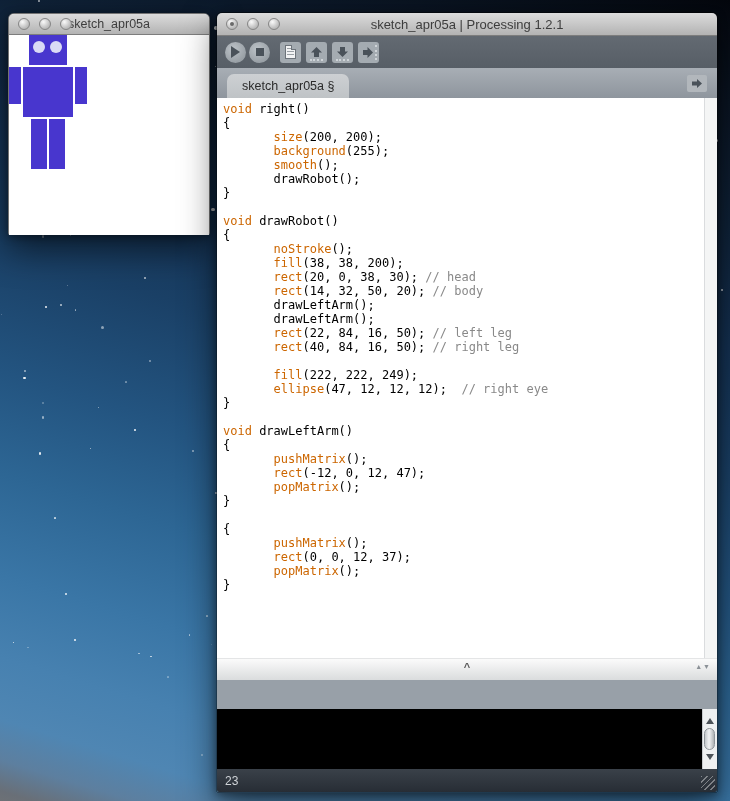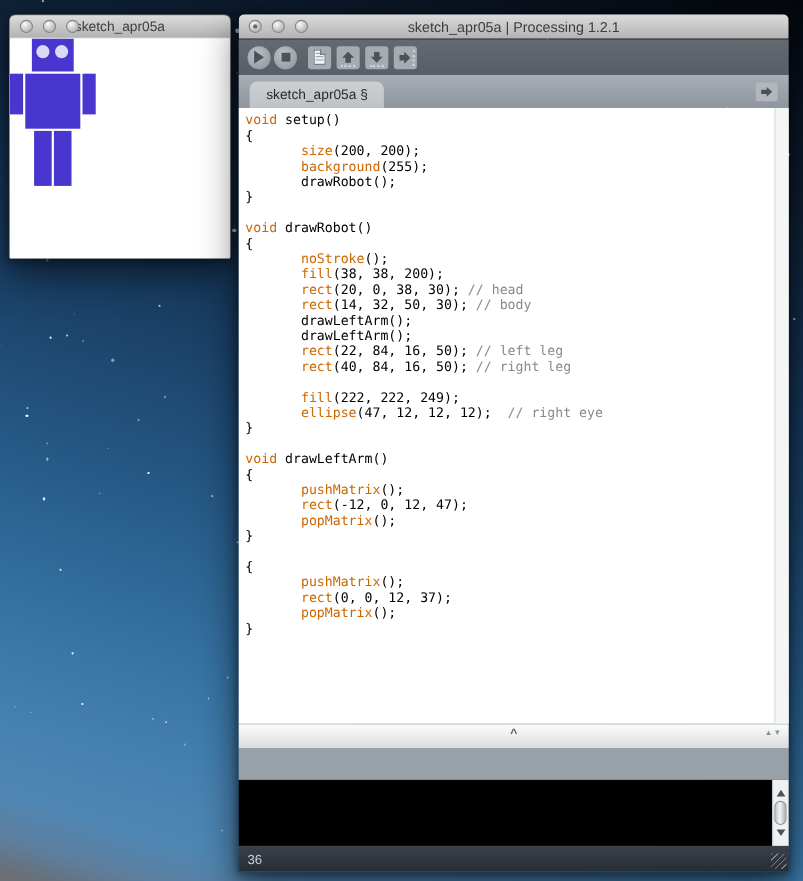--- a/index.html
+++ b/index.html
@@ -339,33 +339,34 @@
       </div>
       <div class="tabmenu-btn">
         <svg width="12" height="11" viewBox="0 0 12 11">
             <path d="M11 5.5 L6 1 V3.5 H1 V7.5 H6 V10 Z" fill="#4a525a"></path>
           </svg>
       </div>
     </div>
 
     <div class="editor">
       <div class="code">
-          <div class="cl"><span class="tok-k">void</span><span class="tok-p"> setup()</span></div>
+          <div class="cl"><span class="tok-k">void</span><span class="tok-p"> right()</span></div>
           <div class="cl"><span class="tok-p">{</span></div>
           <div class="cl"><span class="tok-p">	</span><span class="tok-k">size</span><span class="tok-p">(200, 200);</span></div>
           <div class="cl"><span class="tok-p">	</span><span class="tok-k">background</span><span class="tok-p">(255);</span></div>
+          <div class="cl"><span class="tok-p">	</span><span class="tok-k">smooth</span><span class="tok-p">();</span></div>
           <div class="cl"><span class="tok-p">	drawRobot();</span></div>
           <div class="cl"><span class="tok-p">}</span></div>
           <div class="cl">&nbsp;</div>
           <div class="cl"><span class="tok-k">void</span><span class="tok-p"> drawRobot()</span></div>
           <div class="cl"><span class="tok-p">{</span></div>
           <div class="cl"><span class="tok-p">	</span><span class="tok-k">noStroke</span><span class="tok-p">();</span></div>
           <div class="cl"><span class="tok-p">	</span><span class="tok-k">fill</span><span class="tok-p">(38, 38, 200);</span></div>
           <div class="cl"><span class="tok-p">	</span><span class="tok-k">rect</span><span class="tok-p">(20, 0, 38, 30); </span><span class="tok-c">// head</span></div>
-          <div class="cl"><span class="tok-p">	</span><span class="tok-k">rect</span><span class="tok-p">(14, 32, 50, 30); </span><span class="tok-c">// body</span></div>
+          <div class="cl"><span class="tok-p">	</span><span class="tok-k">rect</span><span class="tok-p">(14, 32, 50, 20); </span><span class="tok-c">// body</span></div>
           <div class="cl"><span class="tok-p">	drawLeftArm();</span></div>
           <div class="cl"><span class="tok-p">	drawLeftArm();</span></div>
           <div class="cl"><span class="tok-p">	</span><span class="tok-k">rect</span><span class="tok-p">(22, 84, 16, 50); </span><span class="tok-c">// left leg</span></div>
           <div class="cl"><span class="tok-p">	</span><span class="tok-k">rect</span><span class="tok-p">(40, 84, 16, 50); </span><span class="tok-c">// right leg</span></div>
           <div class="cl">&nbsp;</div>
           <div class="cl"><span class="tok-p">	</span><span class="tok-k">fill</span><span class="tok-p">(222, 222, 249);</span></div>
           <div class="cl"><span class="tok-p">	</span><span class="tok-k">ellipse</span><span class="tok-p">(47, 12, 12, 12);  </span><span class="tok-c">// right eye</span></div>
           <div class="cl"><span class="tok-p">}</span></div>
           <div class="cl">&nbsp;</div>
           <div class="cl"><span class="tok-k">void</span><span class="tok-p"> drawLeftArm()</span></div>
@@ -393,17 +394,17 @@
 
     <div class="console">
       <div class="console-scroll">
         <span class="cs-up"></span>
         <span class="cs-thumb"></span>
         <span class="cs-down"></span>
       </div>
     </div>
 
     <div class="statusbar">
-      <span class="status-line">36</span>
+      <span class="status-line">23</span>
       <span class="resize-grip"></span>
     </div>
   </div>
 </div>
 
 </body></html>

